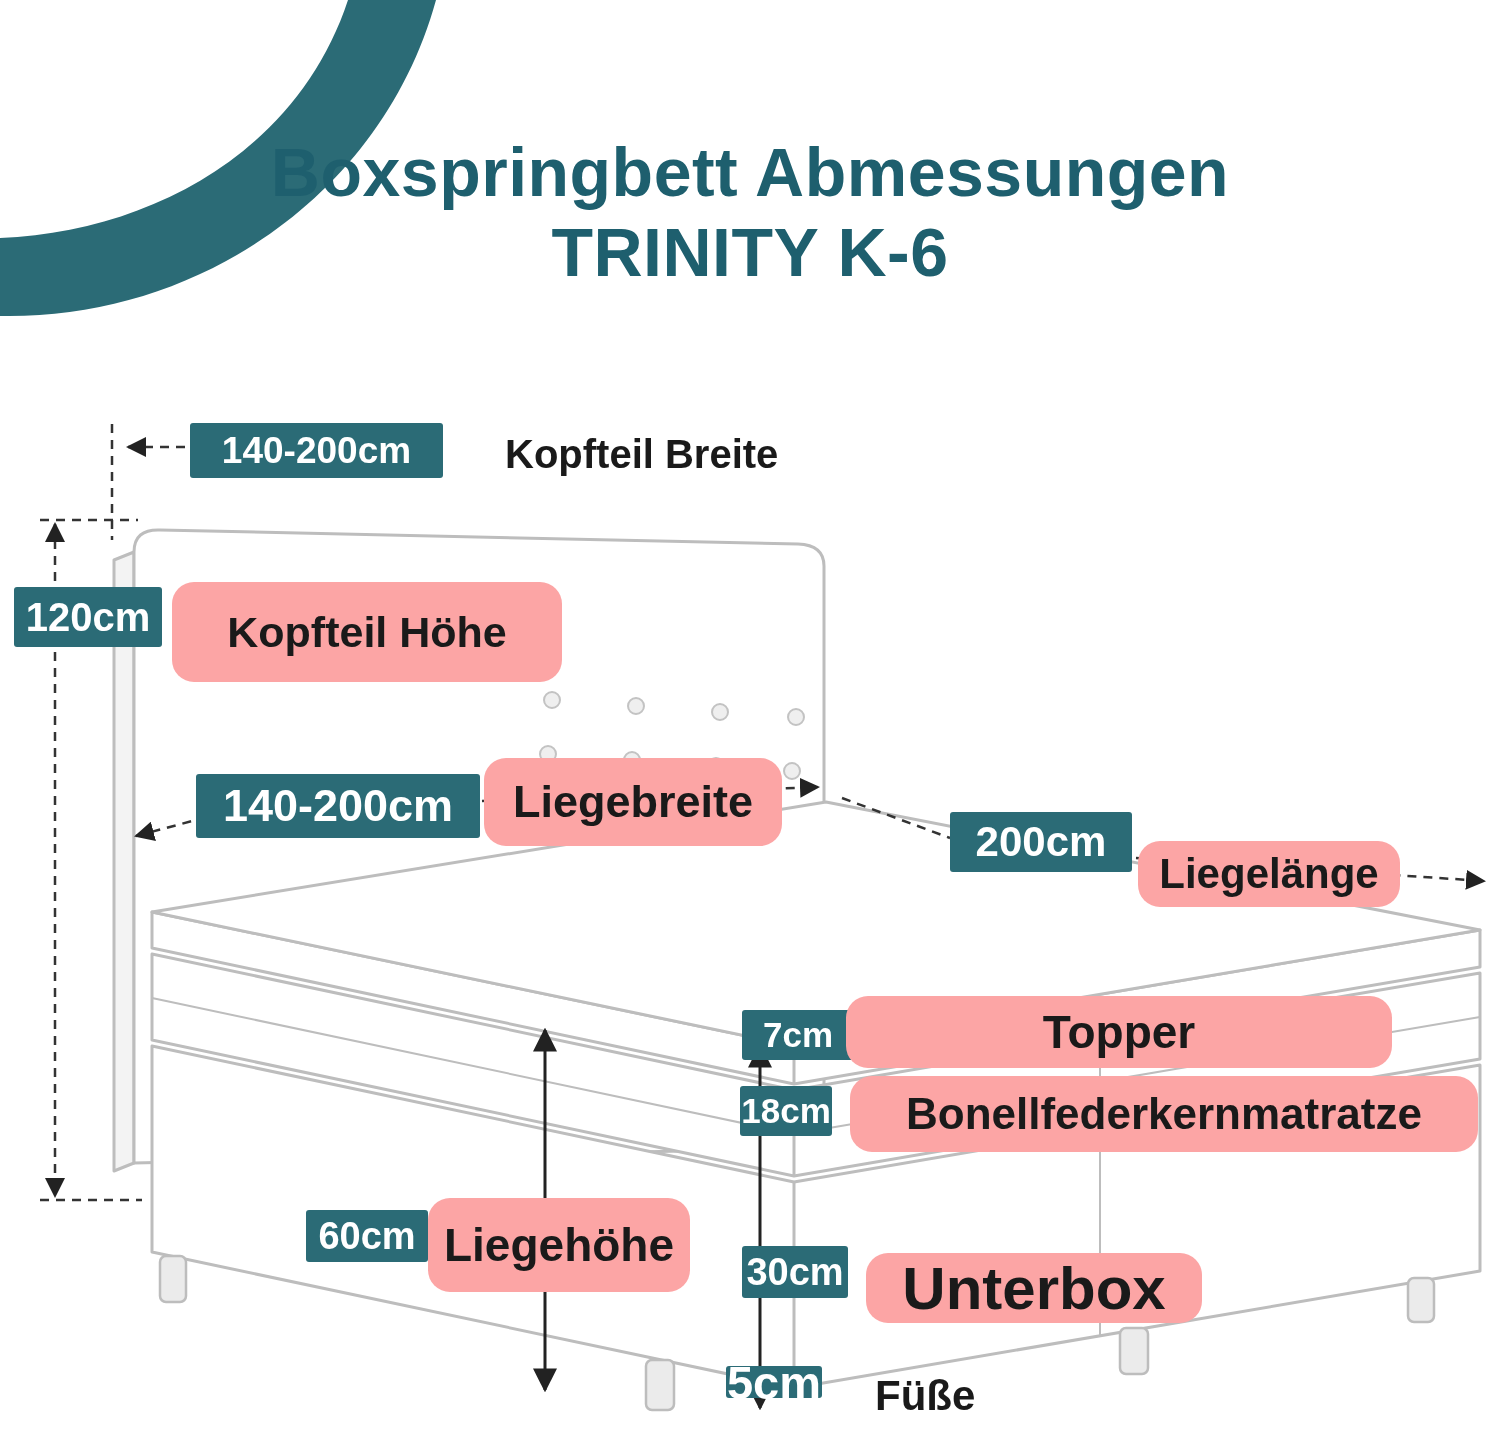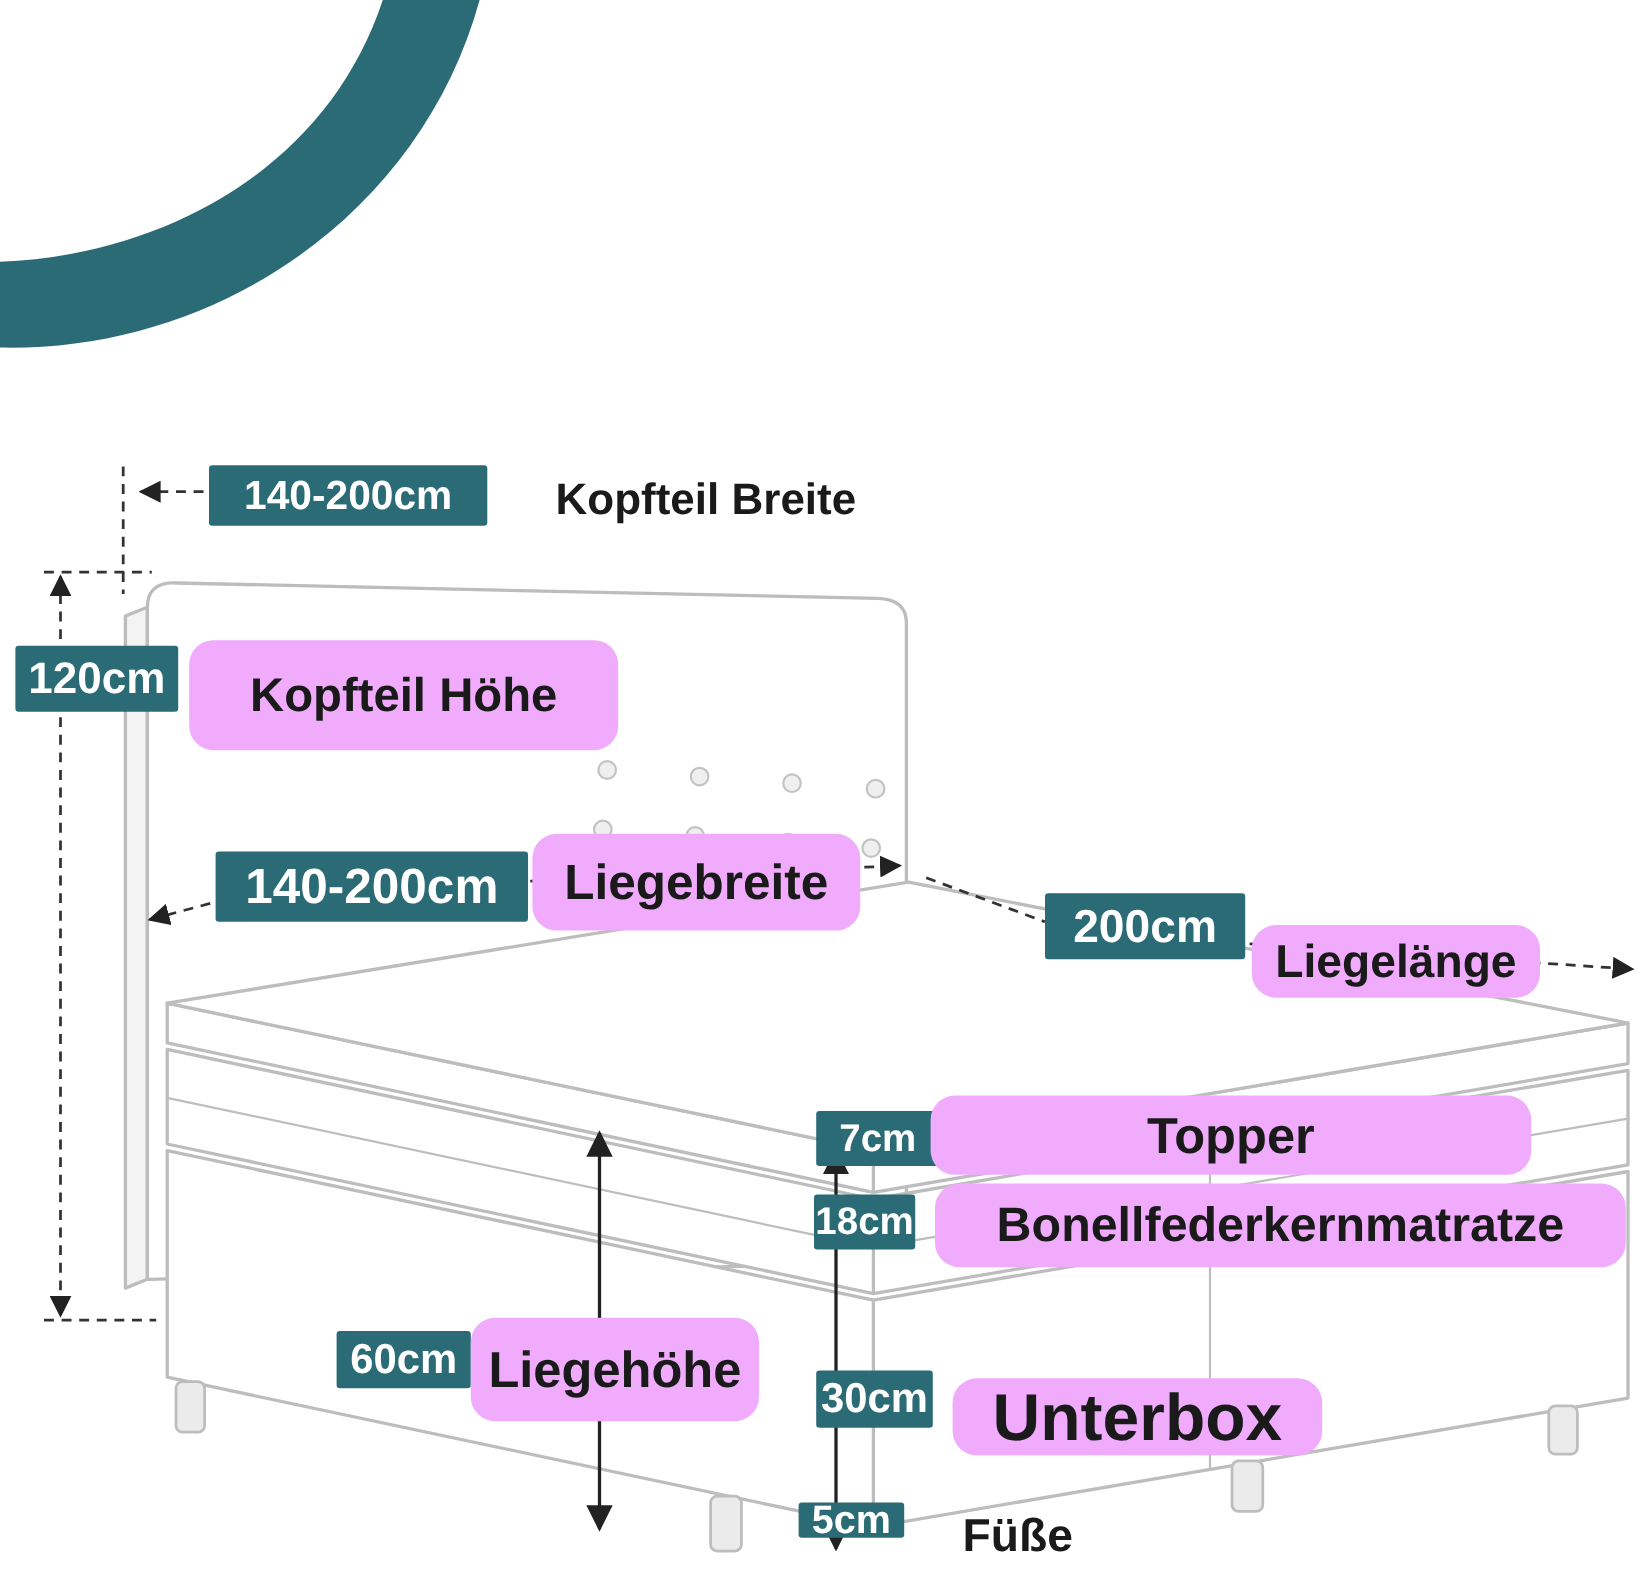--- a/index.html
+++ b/index.html
@@ -4,21 +4,21 @@
 <style>
   html,body{margin:0;padding:0;background:#ffffff;}
   #stage{position:relative;width:1500px;height:1433px;background:#ffffff;overflow:hidden;
          font-family:"Liberation Sans",sans-serif;}
   #bed-svg{position:absolute;left:0;top:0;}
   .title{position:absolute;left:0;top:132px;width:1500px;text-align:center;
          color:var(--title-teal,#1E5F6E);font-weight:bold;font-size:68px;line-height:1.18;letter-spacing:.5px;}
   .badge{position:absolute;display:flex;align-items:center;justify-content:center;
          background:var(--accent-teal,#2B6B76);color:#ffffff;font-weight:bold;border-radius:3px;}
   .plate{position:absolute;display:flex;align-items:center;justify-content:center;
-         background:#f0abfc;border-radius:22px;color:var(--label-text,#1a1a1a);font-weight:bold;}
+         background:#fca5a5;border-radius:22px;color:var(--label-text,#1a1a1a);font-weight:bold;}
   .plain{position:absolute;display:flex;align-items:center;
          color:var(--label-text,#1a1a1a);font-weight:bold;margin-left:13px;}
 </style>
 </head>
 <body>
 
 <div id="stage">
 
   <svg id="bed-svg" width="1500" height="1433" viewBox="0 0 1500 1433">
     <defs>
@@ -80,20 +80,24 @@
       <line x1="842" y1="798" x2="950" y2="838"></line>
       <line x1="1136" y1="858" x2="1484" y2="881" marker-end="url(#ah)"></line>
     </g>
 
     <g stroke="#222222" stroke-width="3" fill="none">
       <line x1="545" y1="1030" x2="545" y2="1390" marker-start="url(#ah)" marker-end="url(#ah)"></line>
       <line x1="760" y1="1046" x2="760" y2="1408" marker-start="url(#ah)" marker-end="url(#ah)"></line>
     </g>
   </svg>
 
+  <div class="title">
+    <div>Boxspringbett Abmessungen</div>
+    <div>TRINITY K-6</div>
+  </div>
 
   <div class="badge" style="left:190px;top:423px;width:253px;height:55px;font-size:37px">140-200cm</div>
   <div class="plain" style="left:492px;top:428px;height:52px;font-size:40px">Kopfteil Breite</div>
 
   <div class="badge" style="left:14px;top:587px;width:148px;height:60px;font-size:40px">120cm</div>
   <div class="plate" style="left:172px;top:582px;width:390px;height:100px;font-size:43px">Kopfteil Höhe</div>
 
   <div class="badge" style="left:196px;top:774px;width:284px;height:64px;font-size:45px">140-200cm</div>
   <div class="plate" style="left:484px;top:758px;width:298px;height:88px;font-size:45px">Liegebreite</div>
 
@@ -105,16 +109,16 @@
 
   <div class="badge" style="left:740px;top:1086px;width:92px;height:50px;font-size:35px">18cm</div>
   <div class="plate" style="left:850px;top:1076px;width:628px;height:76px;font-size:44px">Bonellfederkernmatratze</div>
 
   <div class="badge" style="left:306px;top:1210px;width:122px;height:52px;font-size:38px">60cm</div>
   <div class="plate" style="left:428px;top:1198px;width:262px;height:94px;font-size:46px">Liegehöhe</div>
 
   <div class="badge" style="left:742px;top:1246px;width:106px;height:52px;font-size:38px">30cm</div>
   <div class="plate" style="left:866px;top:1253px;width:336px;height:70px;font-size:60px">Unterbox</div>
 
-  <div class="badge" style="left:726px;top:1366px;width:96px;height:32px;font-size:36px">5cm</div>
+  <div class="badge" style="left:726px;top:1366px;width:96px;height:32px;font-size:47px">5cm</div>
   <div class="plain" style="left:862px;top:1370px;height:52px;font-size:42px">Füße</div>
 
 </div>
 
 </body></html>

